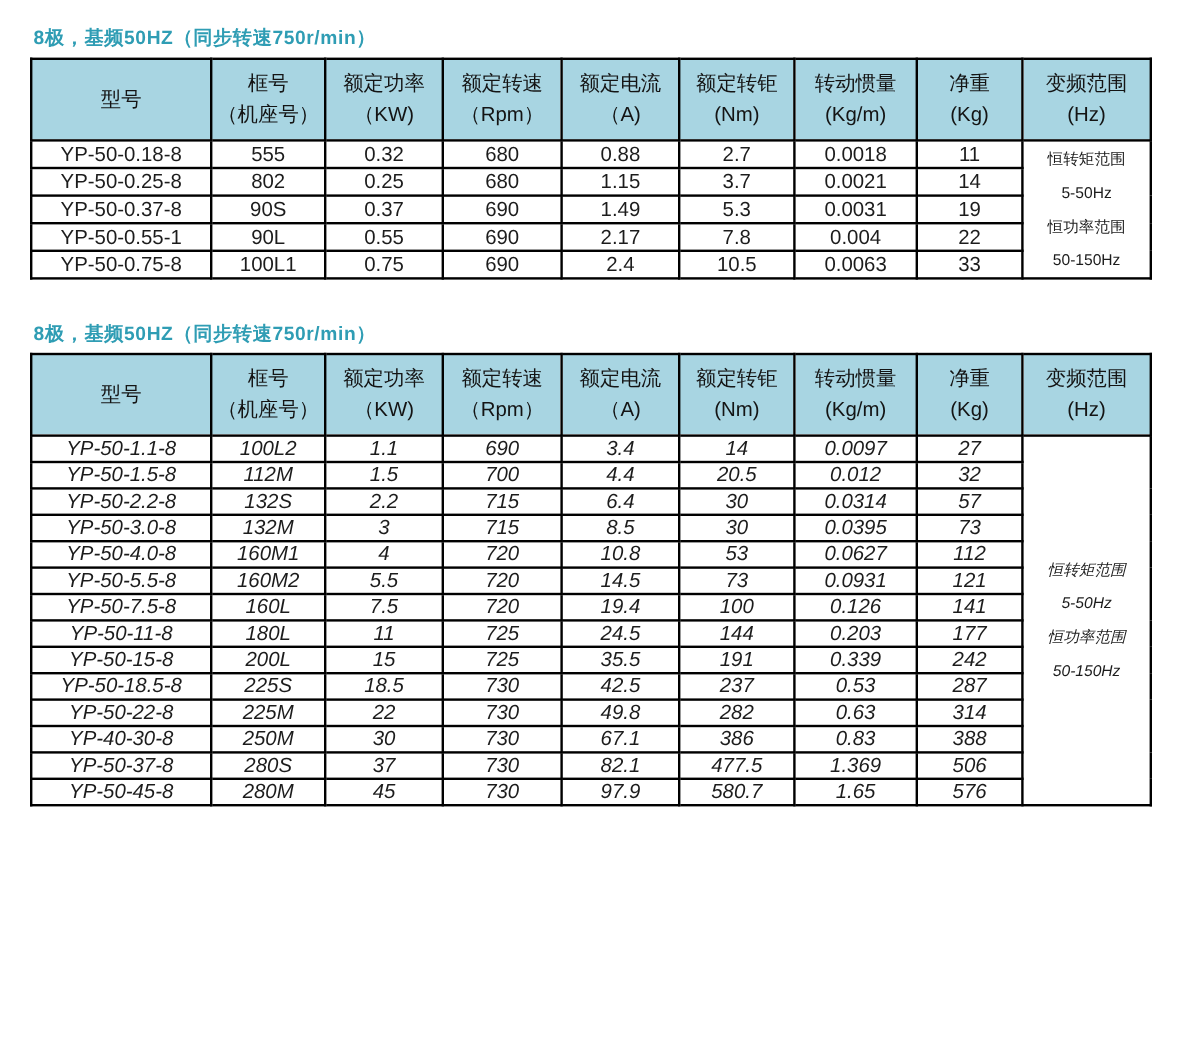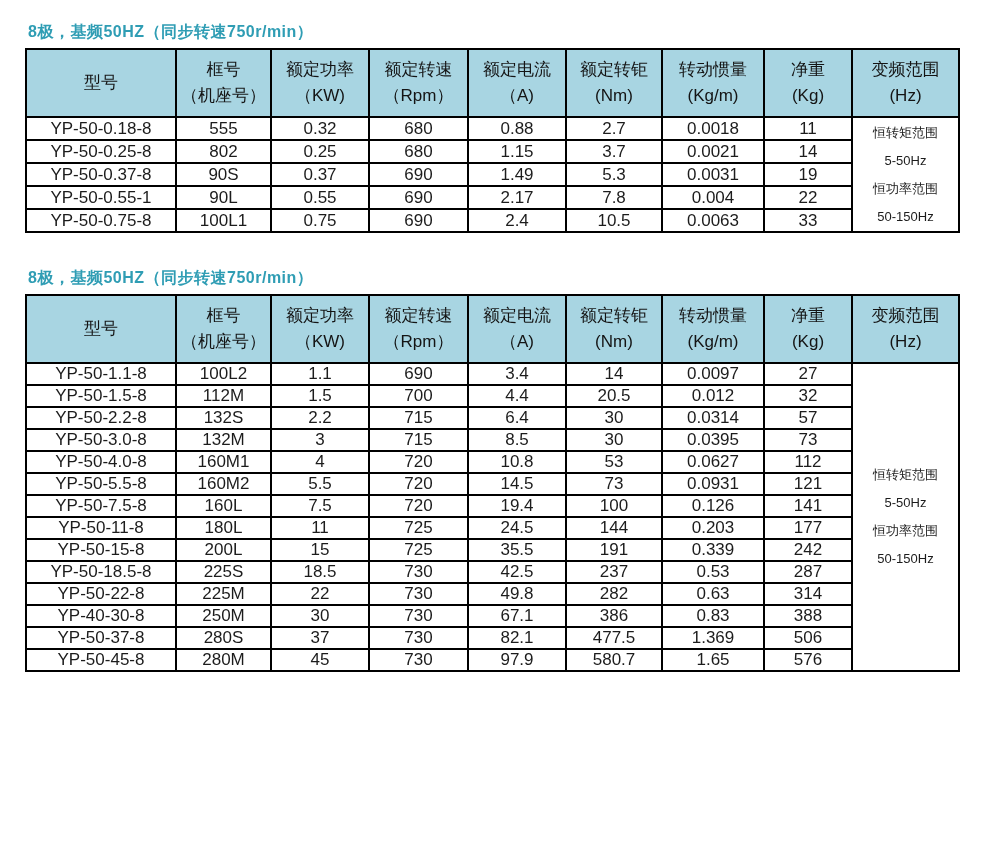--- a/index.html
+++ b/index.html
@@ -44,21 +44,21 @@
   }
   .spec-table thead tr{height:68px;}
   .spec-table th{
     background:#A8D5E2;
     font-weight:normal;
     color:#141414;
   }
   .spec-table th .col-name{line-height:26px;}
   .spec-table th .col-unit{line-height:26px;}
   .section-0 tbody tr{height:23px;}
-  .section-1 tbody tr{height:20px;}
+  .section-1 tbody tr{height:20px;font-style:italic;}
   td.range-cell{
     font-size:13px;
     line-height:28px;
     white-space:normal;
     padding:0 4px;
   }
 </style>
 </head>
 <body>
 

